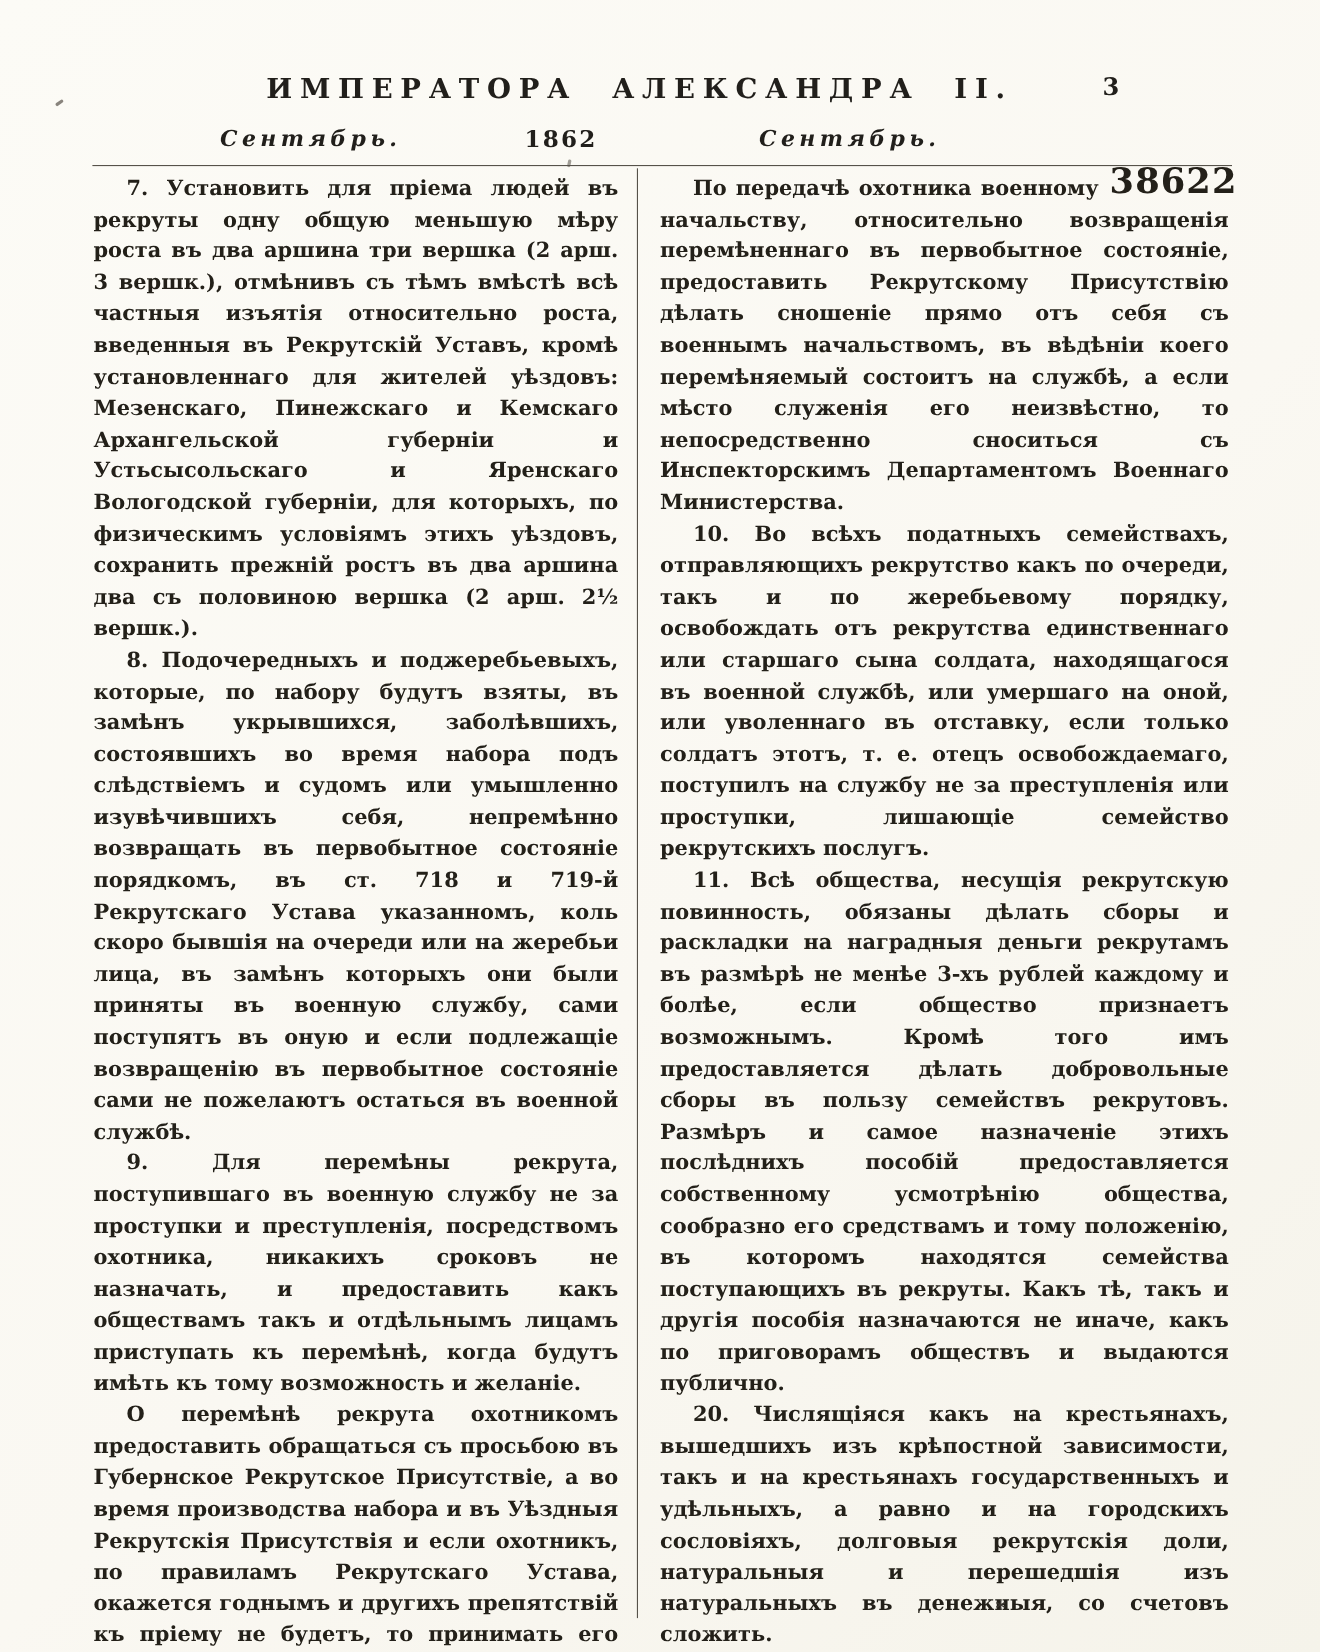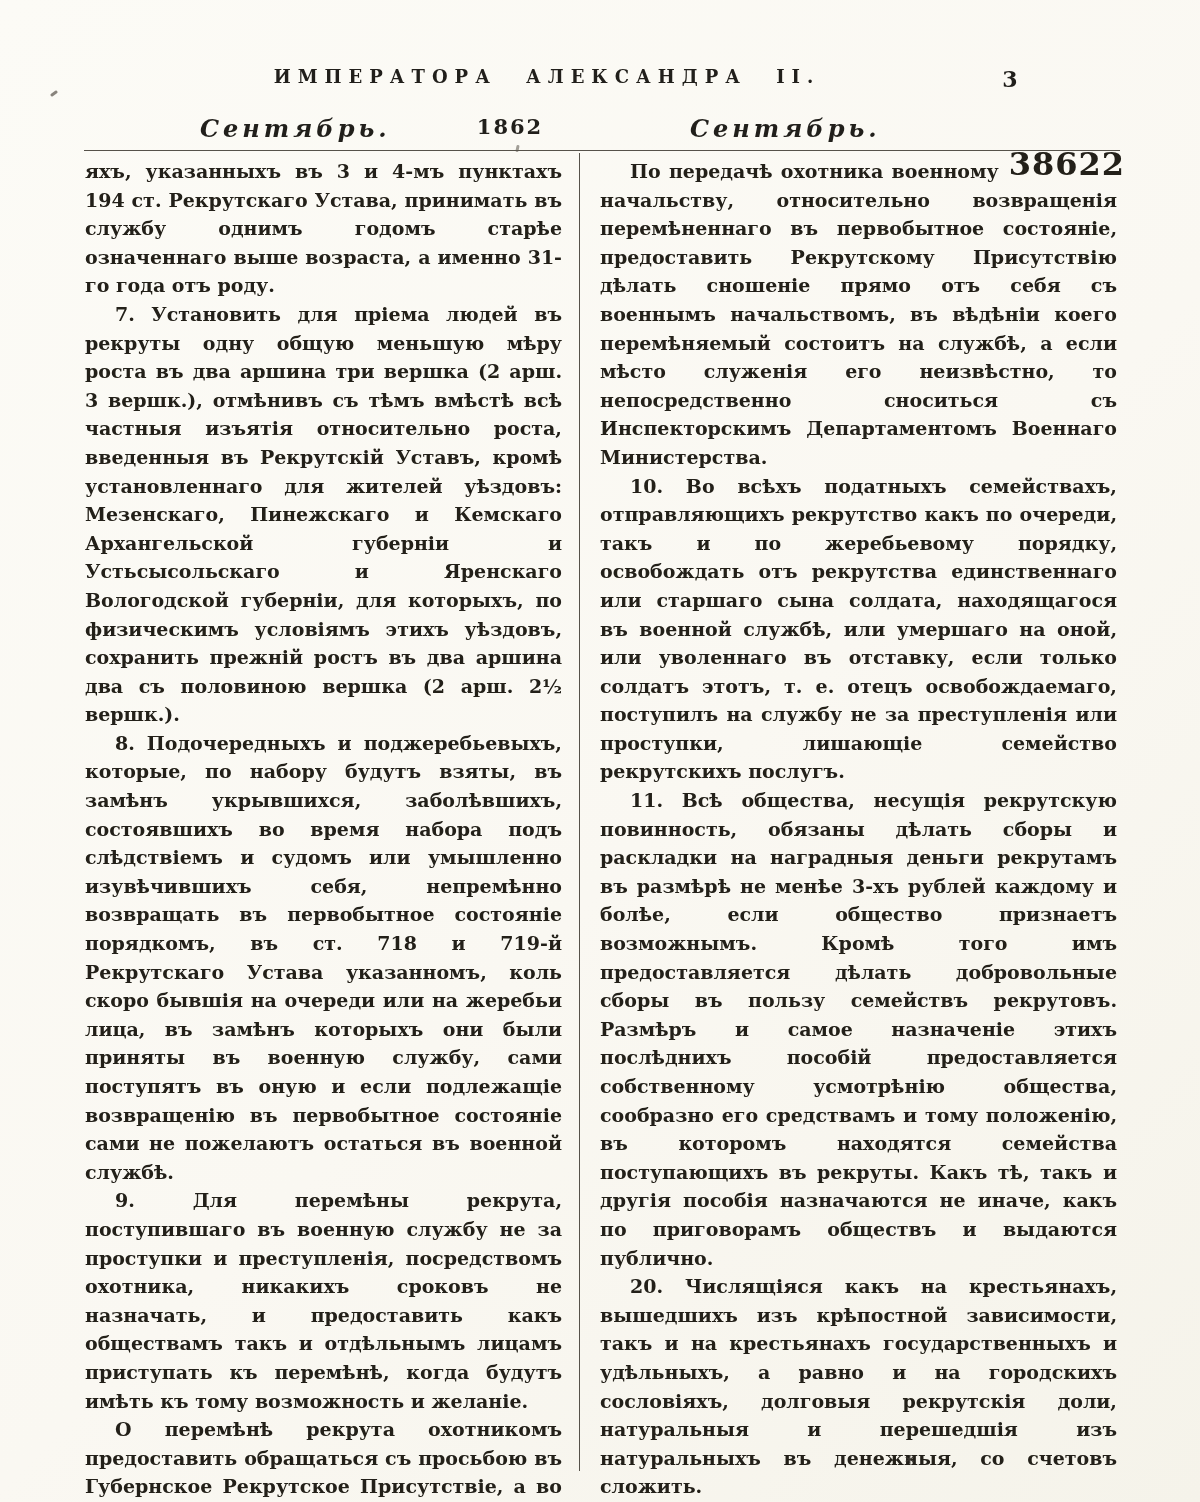--- a/index.html
+++ b/index.html
@@ -13,41 +13,41 @@
     width: 1200px;
     height: 1502px;
     overflow: hidden;
     background: linear-gradient(135deg, #fcfbf6 0%, #faf8f2 55%, #f5f3ea 100%);
     color: #211f1b;
   }
   .running-title {
     position: absolute;
     top: 66px; left: 242px; width: 610px;
     text-align: center;
-    font-size: 18px;
+    font-size: 25px;
     font-weight: bold;
     letter-spacing: 7px;
     word-spacing: 16px;
     white-space: nowrap;
   }
   .page-number {
     position: absolute;
     top: 66px; left: 985px; width: 50px;
     text-align: center;
     font-size: 22px;
     font-weight: bold;
   }
   .month-label {
     position: absolute;
     top: 114px;
-    font-size: 24px;
+    font-size: 20px;
     font-style: italic;
     font-weight: bold;
     letter-spacing: 4px;
-    text-align: right;
+    text-align: left;
   }
   .month-left  { left: 200px; width: 170px; }
   .month-right { left: 690px; width: 170px; }
   .year-label {
     position: absolute;
     top: 114px; left: 455px; width: 110px;
     text-align: center;
     font-size: 21px;
     font-weight: bold;
     letter-spacing: 2px;
@@ -125,21 +125,20 @@
   <div class="page-number">3</div>
 
   <div class="month-label month-left">Сентябрь.</div>
   <div class="year-label">1862</div>
   <div class="month-label month-right">Сентябрь.</div>
 
   <div class="header-rule"></div>
   <div class="column-divider"></div>
 
   <div class="col col-left">
-    <p class="noindent">яхъ, указанныхъ въ 3 и 4-мъ пунктахъ 194 ст. Рекрутскаго Устава, принимать въ службу однимъ годомъ старѣе означеннаго выше возраста, а именно 31-го года отъ роду.</p>
     <p>7. Установить для пріема людей въ рекруты одну общую меньшую мѣру роста въ два аршина три вершка (2 арш. 3 вершк.), отмѣнивъ съ тѣмъ вмѣстѣ всѣ частныя изъятія относительно роста, введенныя въ Рекрутскій Уставъ, кромѣ установленнаго для жителей уѣздовъ: Мезенскаго, Пинежскаго и Кемскаго Архангельской губерніи и Устьсысольскаго и Яренскаго Вологодской губерніи, для которыхъ, по физическимъ условіямъ этихъ уѣздовъ, сохранить прежній ростъ въ два аршина два съ половиною вершка (2 арш. 2½ вершк.).</p>
     <p>8. Подочередныхъ и поджеребьевыхъ, которые, по набору будутъ взяты, въ замѣнъ укрывшихся, заболѣвшихъ, состоявшихъ во время набора подъ слѣдствіемъ и судомъ или умышленно изувѣчившихъ себя, непремѣнно возвращать въ первобытное состояніе порядкомъ, въ ст. 718 и 719-й Рекрутскаго Устава указанномъ, коль скоро бывшія на очереди или на жеребьи лица, въ замѣнъ которыхъ они были приняты въ военную службу, сами поступятъ въ оную и если подлежащіе возвращенію въ первобытное состояніе сами не пожелаютъ остаться въ военной службѣ.</p>
     <p>9. Для перемѣны рекрута, поступившаго въ военную службу не за проступки и преступленія, посредствомъ охотника, никакихъ сроковъ не назначать, и предоставить какъ обществамъ такъ и отдѣльнымъ лицамъ приступать къ перемѣнѣ, когда будутъ имѣть къ тому возможность и желаніе.</p>
     <p>О перемѣнѣ рекрута охотникомъ предоставить обращаться съ просьбою въ Губернское Рекрутское Присутствіе, а во время производства набора и въ Уѣздныя Рекрутскія Присутствія и если охотникъ, по правиламъ Рекрутскаго Устава, окажется годнымъ и другихъ препятствій къ пріему не будетъ, то принимать его окончательно и передавать мѣстному военному начальству, съ означеніемъ на перемѣну какого именно рекрута онъ принятъ.</p>
   </div>
 
   <div class="col col-right">
     <span class="act-number">38622</span>
     <p>По передачѣ охотника военному начальству, относительно возвращенія перемѣненнаго въ первобытное состояніе, предоставить Рекрутскому Присутствію дѣлать сношеніе прямо отъ себя съ военнымъ начальствомъ, въ вѣдѣніи коего перемѣняемый состоитъ на службѣ, а если мѣсто служенія его неизвѣстно, то непосредственно сноситься съ Инспекторскимъ Департаментомъ Военнаго Министерства.</p>
     <p>10. Во всѣхъ податныхъ семействахъ, отправляющихъ рекрутство какъ по очереди, такъ и по жеребьевому порядку, освобождать отъ рекрутства единственнаго или старшаго сына солдата, находящагося въ военной службѣ, или умершаго на оной, или уволеннаго въ отставку, если только солдатъ этотъ, т. е. отецъ освобождаемаго, поступилъ на службу не за преступленія или проступки, лишающіе семейство рекрутскихъ послугъ.</p>

